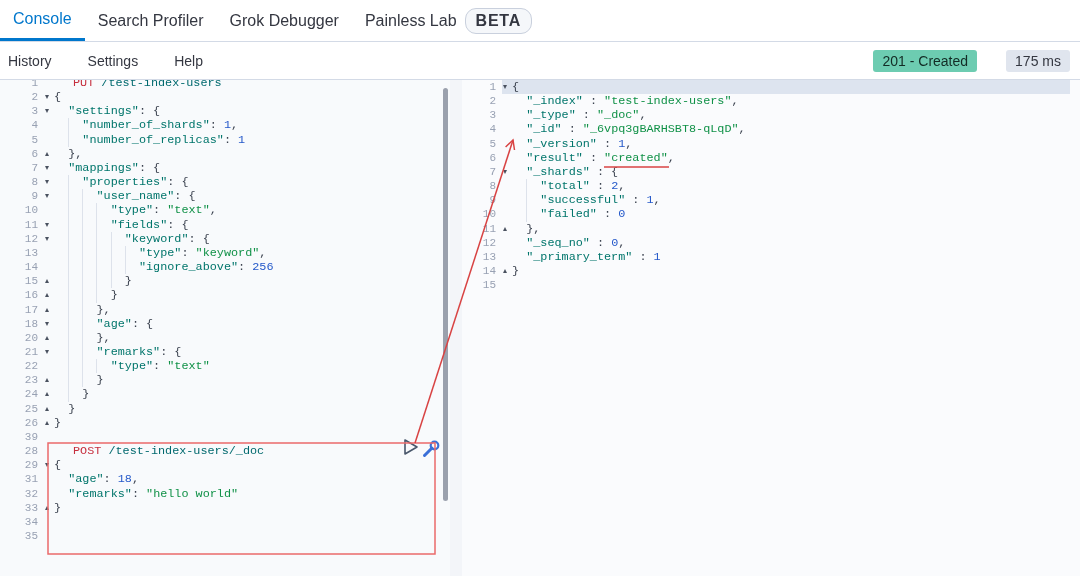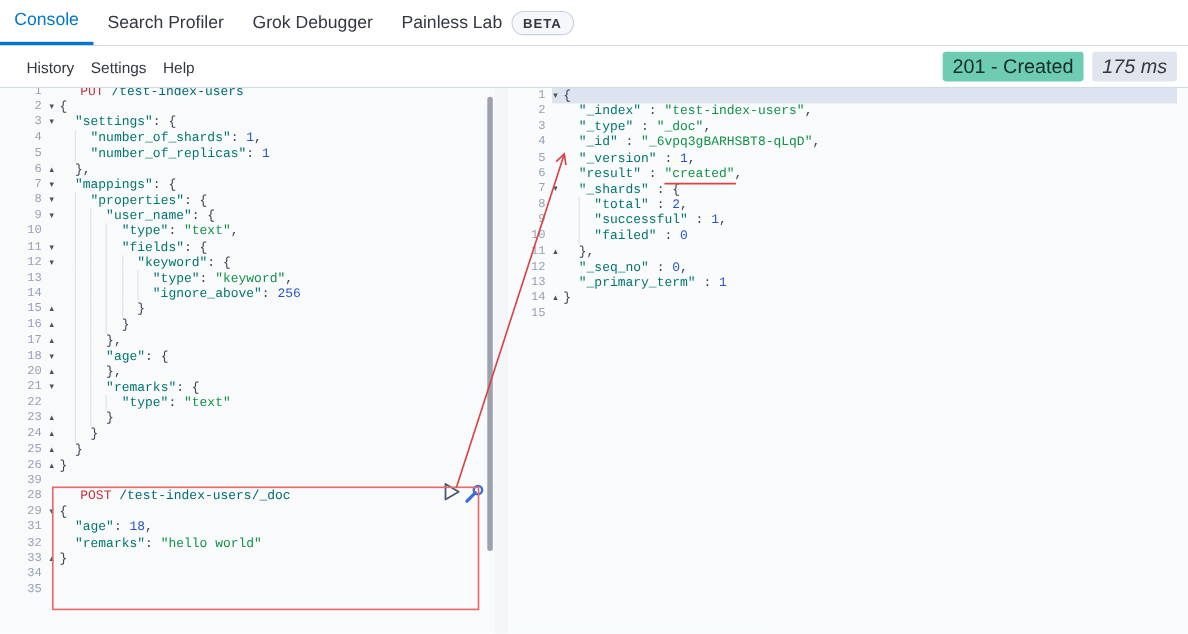--- a/index.html
+++ b/index.html
@@ -3,30 +3,30 @@
 <meta charset="utf-8">
 <style>
   * { margin:0; padding:0; box-sizing:border-box; }
   html,body { width:1080px; height:576px; overflow:hidden; background:#fff;
               font-family:"Liberation Sans", sans-serif; color:var(--text-dark,#343741); }
 
   
   .tabbar { height:42px; display:flex; align-items:stretch; border-bottom:1px solid var(--border,#d3dae6); background:#fff; }
   .tab { display:flex; align-items:center; padding:0 13px; font-size:16px; color:var(--text-dark,#343741); cursor:pointer; gap:8px; }
   .tab.active { color:var(--tab-blue,#0077cc); border-bottom:3px solid var(--tab-blue,#0077cc); padding-top:0; }
-  .beta-pill { font-size:12px; font-weight:bold; letter-spacing:0.8px; color:var(--text-dark,#343741);
+  .beta-pill { font-size:16px; font-weight:bold; letter-spacing:0.8px; color:var(--text-dark,#343741);
                border:1px solid #c9d0dd; background:#f5f7fa; border-radius:11px; padding:3px 10px; }
 
   
-  .menubar { height:38px; display:flex; align-items:center; padding:0 10px 0 24px; border-bottom:1px solid var(--border,#d3dae6); background:#fff; }
+  .menubar { height:38px; display:flex; align-items:center; padding:0 10px 0 8px; border-bottom:1px solid var(--border,#d3dae6); background:#fff;gap:21px; }
   .menu-item { font-size:14px; margin-right:15px; cursor:pointer; color:var(--text-dark,#343741); }
   .menubar .spacer { flex:1; }
-  .badge { font-size:18px; border-radius:3px; padding:3px 9px; margin-left:8px; white-space:nowrap; }
+  .badge { font-size:14px; border-radius:3px; padding:3px 9px; margin-left:8px; white-space:nowrap; }
   .badge.green { background:var(--badge-green-bg,#6dccb1); color:var(--badge-green-text,#132c25); }
-  .badge.gray  { background:var(--badge-gray-bg,#e0e5ee); color:var(--text-dark,#343741);font-style:italic; }
+  .badge.gray  { background:var(--badge-gray-bg,#e0e5ee); color:var(--text-dark,#343741); }
 
   
   .console { position:absolute; top:80px; left:0; width:1080px; height:496px; background:#f8fafc; }
   .pane { position:absolute; top:0; bottom:0; overflow:hidden; }
   .pane.left  { left:0; width:450px; }
   .pane.right { left:462px; width:618px; background:#fafbfd; }
   .pane.left .rows { margin-top:-4px; }
 
   .row { display:flex; height:14.17px; align-items:stretch; }
   .num { width:40px; text-align:right; padding-right:2px; font:11px/14.17px "Liberation Mono", monospace;

